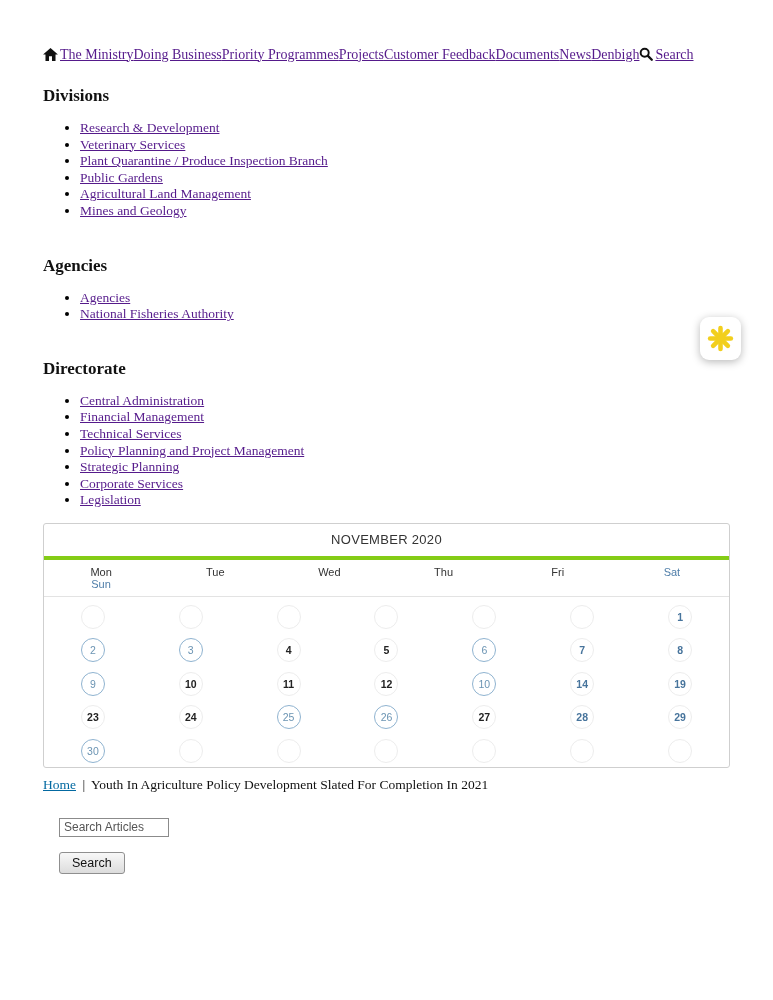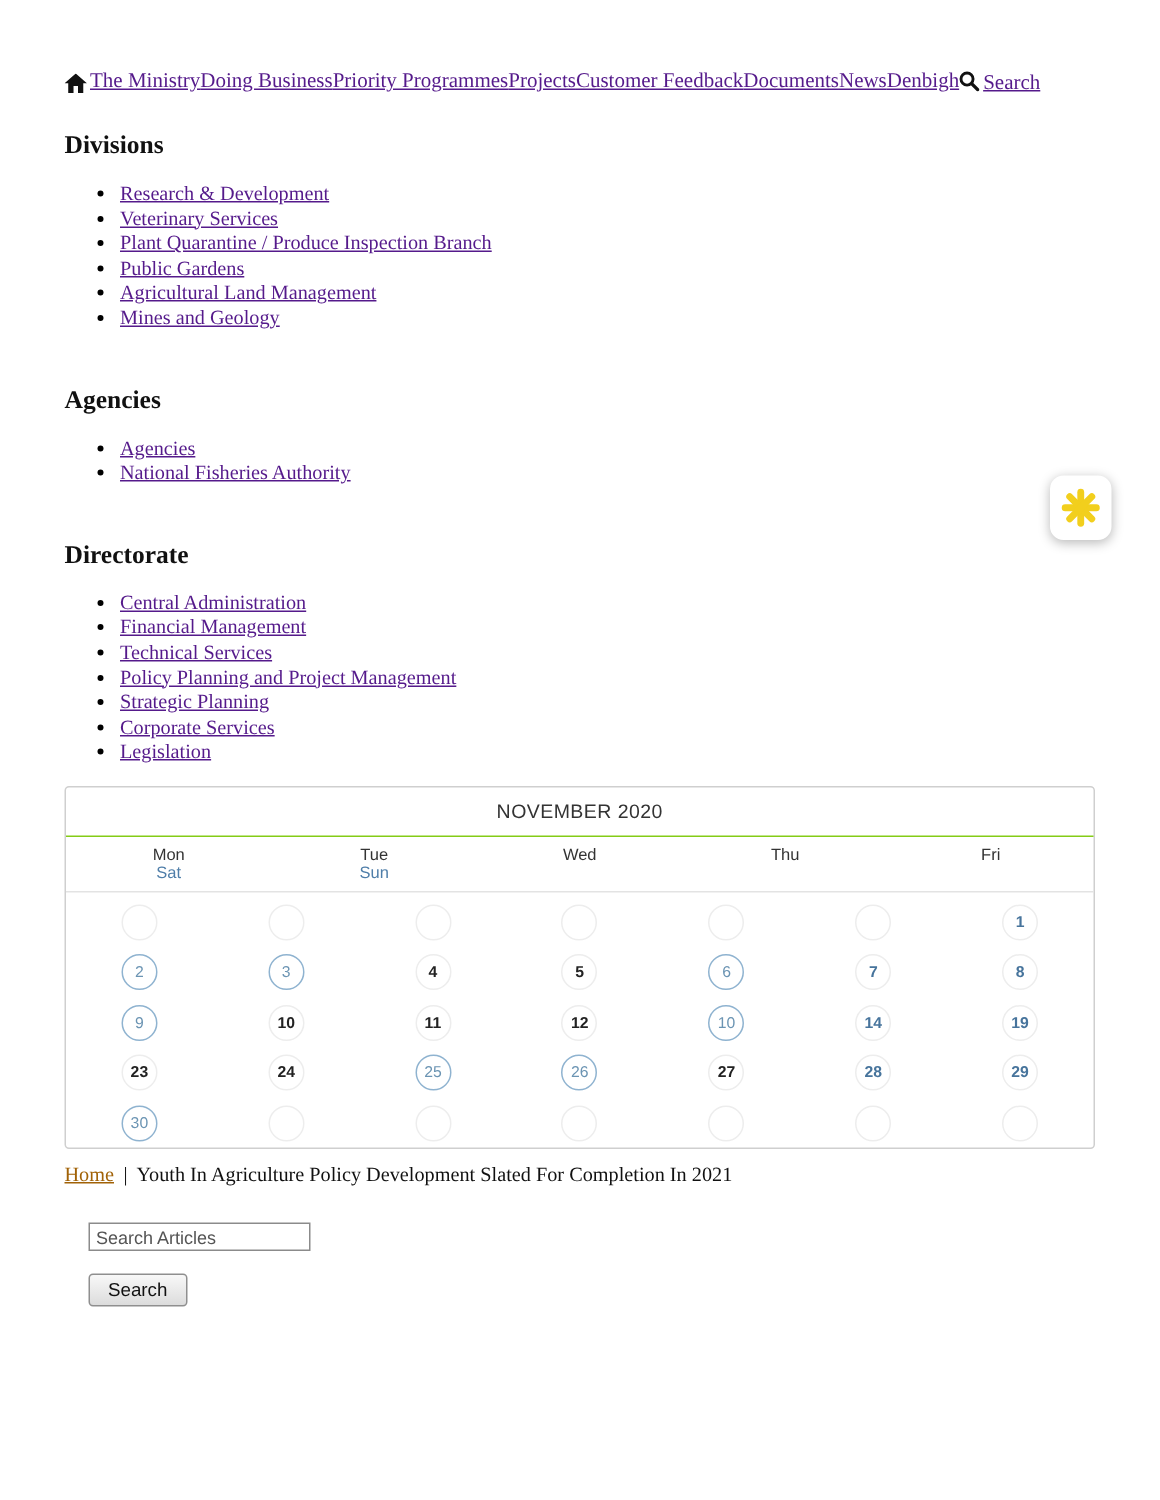--- a/index.html
+++ b/index.html
@@ -52,25 +52,25 @@
     border-radius: 3px;
     font-family: "Liberation Sans", sans-serif;
     background: #fff;
   }
   .cal-title {
     text-align: center;
     padding: 8px 0 9px 0;
     font-size: 13px;
     letter-spacing: 0.3px;
     color: #333;
-    border-bottom: 1px solid #84cc16;
+    border-bottom: 4px solid #84cc16;
   }
   .day-headers {
     display: grid;
-    grid-template-columns: repeat(5, 1fr);
+    grid-template-columns: repeat(6, 1fr);
     padding: 6px 0;
     font-size: 11px;
     color: #333;
     text-align: center;
     border-bottom: 1px solid #e3e3e3;
   }
   .day-header.weekend { color: #4f7ea9; }
   .cal-row {
     display: grid;
     grid-template-columns: repeat(7, 1fr);
@@ -94,27 +94,27 @@
     font-weight: normal;
     cursor: pointer;
   }
 
   
   .breadcrumb {
     margin-top: 9px;
     font-size: 13.5px;
     color: #111;
   }
-  .breadcrumb a { color: #a16207; text-decoration: underline; }
+  .breadcrumb a { color: #0369a1; text-decoration: underline; }
   .breadcrumb .sep { margin: 0 3px; }
 
   
   .search-area { margin: 24px 0 0 16px; font-family: "Liberation Sans", sans-serif; }
   .search-input {
-    width: 148px; height: 19px;
+    width: 110px; height: 19px;
     border: 1px solid #8b8b8b;
     font-size: 12px;
     padding: 1px 4px;
     font-family: "Liberation Sans", sans-serif;
     color: #333;
   }
   .search-input::placeholder { color: #555; }
   .search-button {
     display: block;
     margin-top: 15px;

